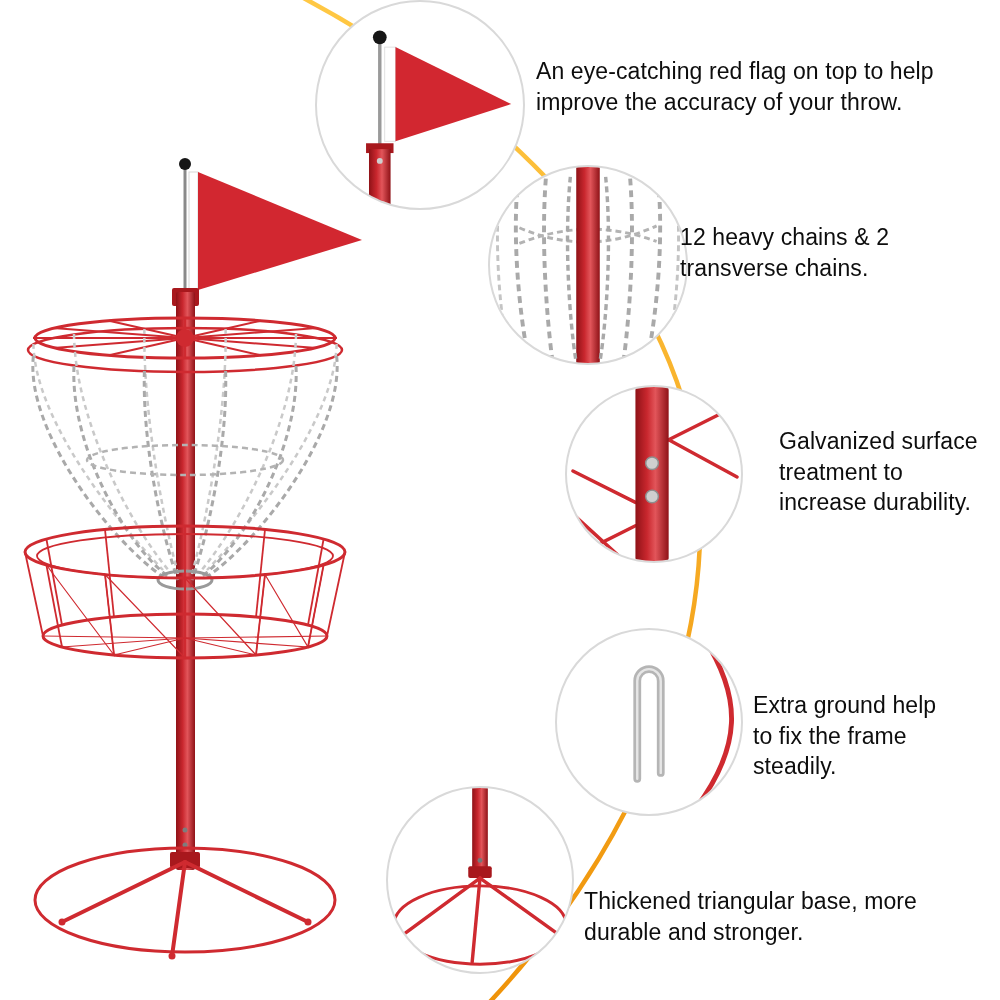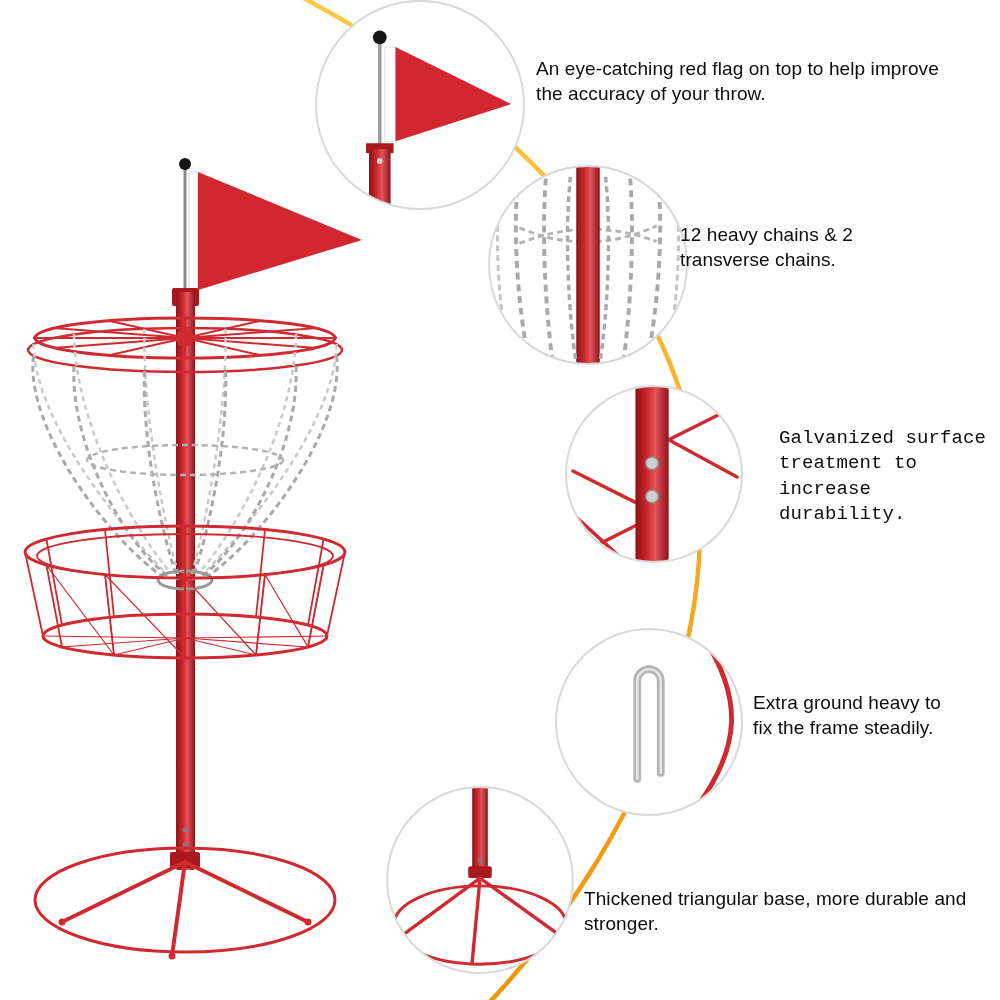--- a/index.html
+++ b/index.html
@@ -19,32 +19,32 @@
     background:#ffffff;
     border:2px solid #d9d9d9;
     overflow:hidden;
     z-index:3;
   }
   .callout svg { display:block; width:100%; height:100%; }
   .caption {
     position:absolute;
     z-index:4;
     color:#0d0d0d;
-    font-size:19px;
+    font-size:23px;
     line-height:1.33;
     letter-spacing:0.1px;
   }
   #callout-flag       { left:315px; top:0px;   width:210px; height:210px; }
   #callout-chains     { left:488px; top:165px; width:200px; height:200px; }
   #callout-galvanized { left:565px; top:385px; width:178px; height:178px; }
   #callout-nails      { left:555px; top:628px; width:188px; height:188px; }
   #callout-base       { left:386px; top:786px; width:188px; height:188px; }
   #caption-flag       { left:536px; top:56px;  width:420px; }
   #caption-chains     { left:680px; top:222px; width:228px; }
-  #caption-galvanized { left:779px; top:426px; width:212px;font-family:Liberation Mono, monospace; }
+  #caption-galvanized { left:779px; top:426px; width:212px; }
   #caption-nails      { left:753px; top:690px; width:200px; }
   #caption-base       { left:584px; top:886px; width:400px; }
 </style>
 </head>
 <body>
 
 <svg width="0" height="0" style="position:absolute">
   <defs>
     <linearGradient id="poleGrad" x1="0" y1="0" x2="1" y2="0">
       <stop offset="0" stop-color="#8f1217"></stop>
@@ -217,21 +217,21 @@
 </div>
 <p class="caption" id="caption-galvanized">Galvanized surface treatment to increase durability.</p>
 
 <div class="callout" id="callout-nails">
   <svg viewBox="0 0 188 188">
     <path d="M150,8 C190,70 188,120 142,182" fill="none" stroke="#cf2a30" stroke-width="5"></path>
     <path d="M82,152 L82,52 A12,12 0 0 1 106,52 L106,146" fill="none" stroke="#b5b5b5" stroke-width="8" stroke-linecap="round"></path>
     <path d="M82,152 L82,52 A12,12 0 0 1 106,52 L106,146" fill="none" stroke="#e6e6e6" stroke-width="2.5" stroke-linecap="round"></path>
   </svg>
 </div>
-<p class="caption" id="caption-nails">Extra ground heavy to fix the frame steadily.</p>
+<p class="caption" id="caption-nails">Extra ground help to fix the frame steadily.</p>
 
 <div class="callout" id="callout-base">
   <svg viewBox="0 0 188 188">
     <rect x="86" y="0" width="16" height="86" fill="url(#poleGrad)"></rect>
     <rect x="82" y="80" width="24" height="12" rx="2" fill="#a8181d"></rect>
     <g stroke="#cf2a30" stroke-width="3.5" stroke-linecap="round" fill="none">
       <line x1="94" y1="92" x2="18" y2="148"></line>
       <line x1="94" y1="92" x2="172" y2="148"></line>
       <line x1="94" y1="92" x2="86" y2="178"></line>
       <ellipse cx="94" cy="140" rx="88" ry="40" stroke-width="3"></ellipse>

